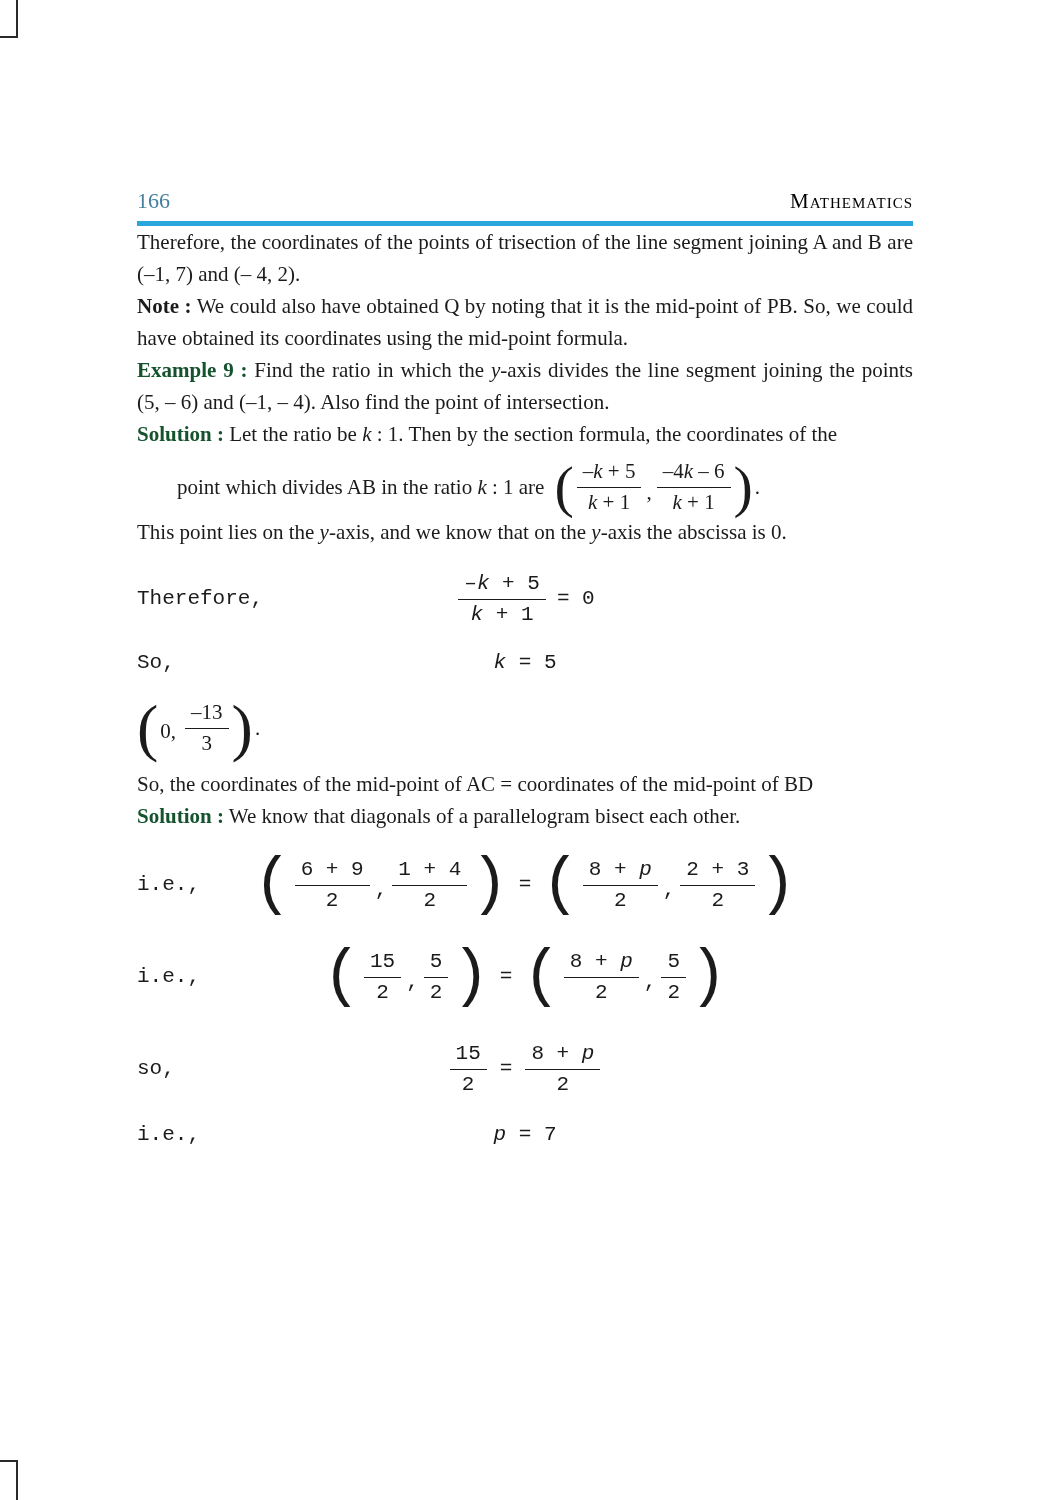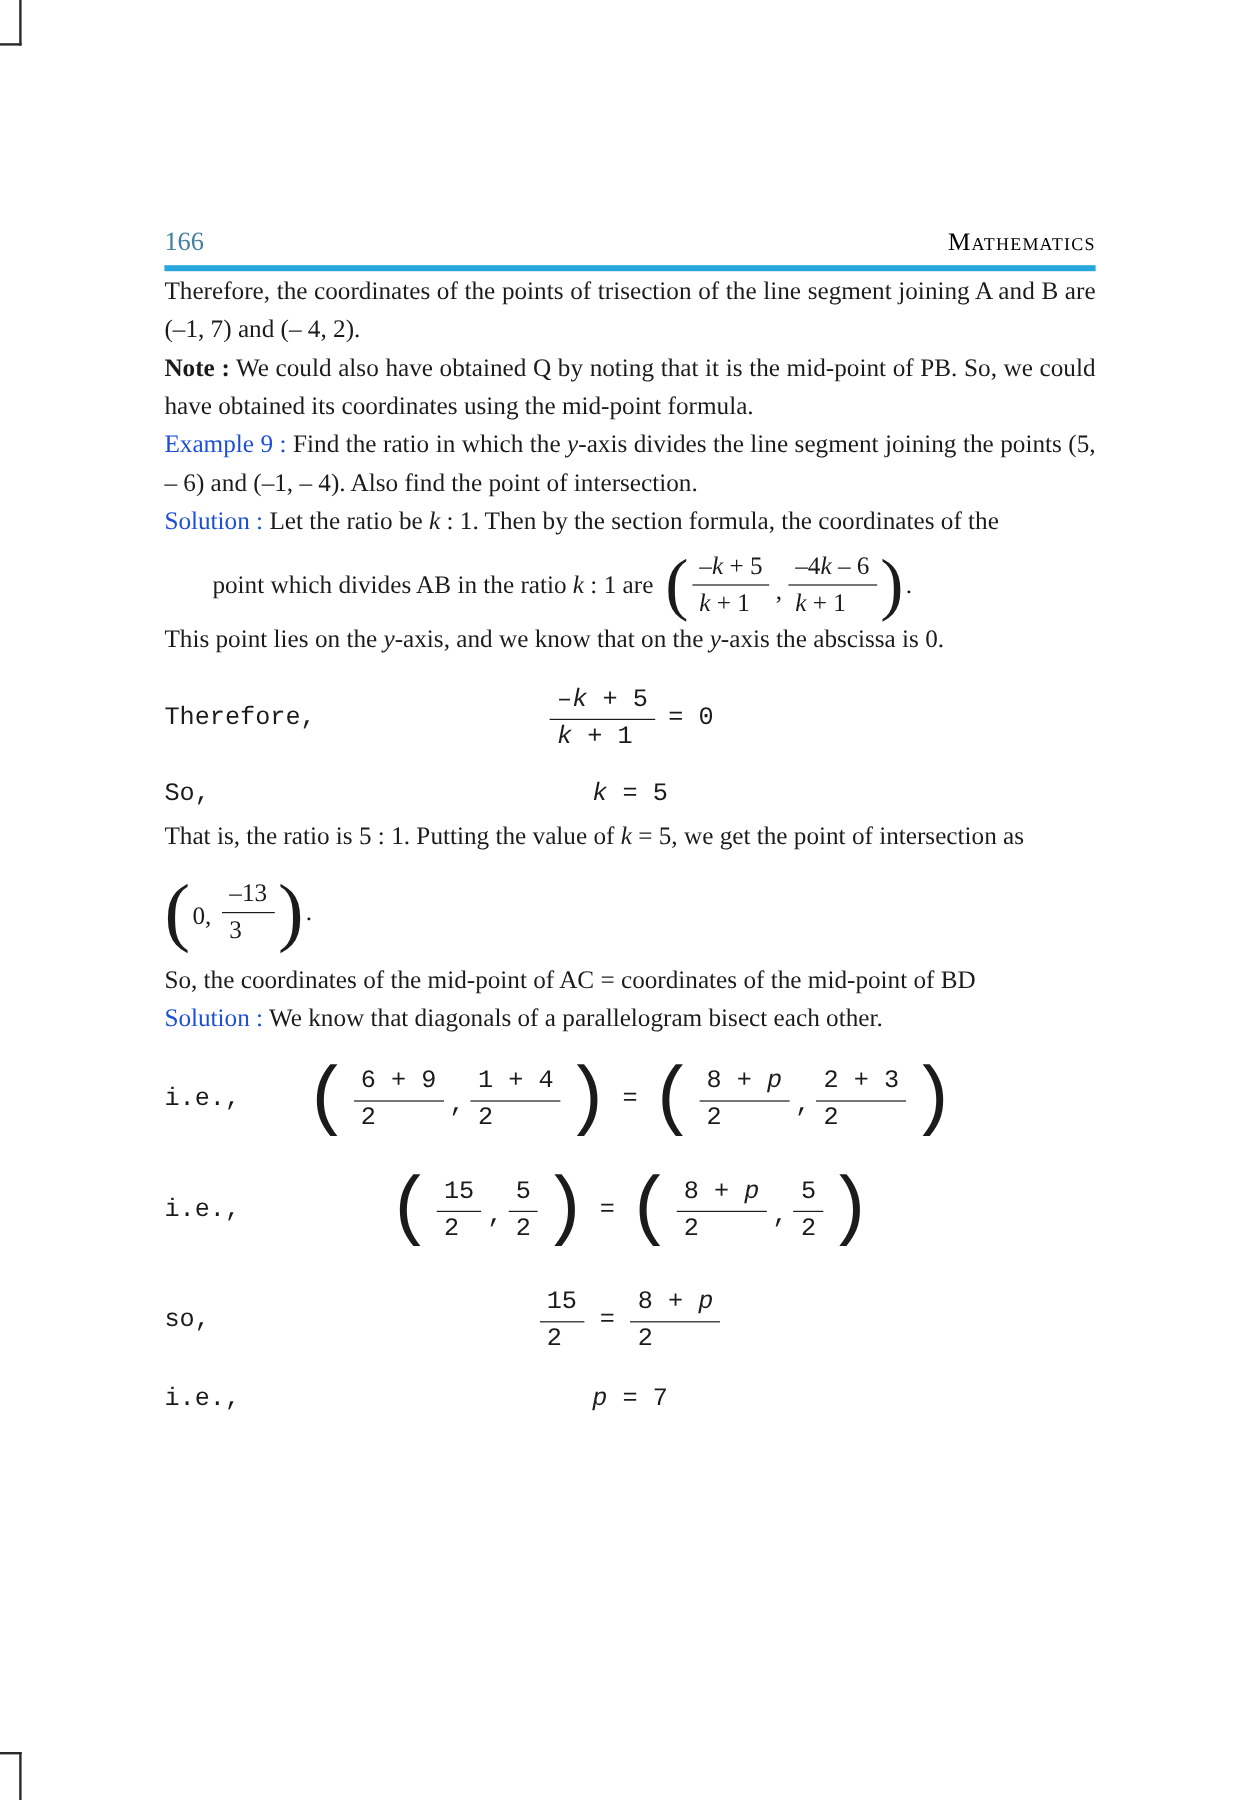--- a/index.html
+++ b/index.html
@@ -22,26 +22,26 @@
   .rule { height:5px; background:#29a6dc; margin-top:4px; }
 
   p.para { margin:0; text-align:justify; }
   .mt8  { margin-top:8px;  }
   .mt10 { margin-top:10px; }
   .mt12 { margin-top:12px; }
   .mt14 { margin-top:14px; }
   .mt16 { margin-top:16px; }
   .mt18 { margin-top:18px; }
 
-  .blue { color:#1d4ed8; font-weight:normal; }
+  .blue { color:#14532d; font-weight:bold; }
   .bold { font-weight:bold; }
   .v    { font-style:italic; }
 
   
-  .fr { display:inline-block; vertical-align:middle; text-align:left; line-height:1.3; margin:0 3px; }
+  .fr { display:inline-block; vertical-align:middle; text-align:center; line-height:1.3; margin:0 3px; }
   .fr .n { display:block; padding:0 6px 1px; }
   .fr .d { display:block; border-top:1.6px solid #1b1b1b; padding:1px 6px 0; }
 
   
   .bp    { font-size:58px; line-height:1; font-weight:300; display:inline-block; }
   .bp-lg { font-size:64px; }
 
   .flexline { display:flex; align-items:center;margin-left:40px; }
   .flexline .txt { margin-right:10px; }
   .sep { align-self:center; margin:10px 2px 0; }
@@ -105,21 +105,20 @@
           <span class="d"><span class="v">k</span><span> + 1</span></span>
         </span>
       <span class="rhs">= 0</span>
     </div>
 
     <div class="eq eq-text mt8">
       <span class="lbl">So,</span>
       <span class="txt"><span class="v">k</span><span> = 5</span></span>
     </div>
 
-    <p class="para mt8"><span>That is, the ratio is 5 : 1. Putting the value of </span><span class="v">k</span><span> = 5, we get the point of intersection as</span></p>
 
     <div class="pointdisp mt8">
       <span class="bp bp-lg">(</span>
       <span style="margin:6px 6px 0 2px;">0,</span>
       <span class="fr">
           <span class="n">–13</span>
           <span class="d">3</span>
         </span>
       <span class="bp bp-lg">)</span>
       <span class="dot">.</span>

